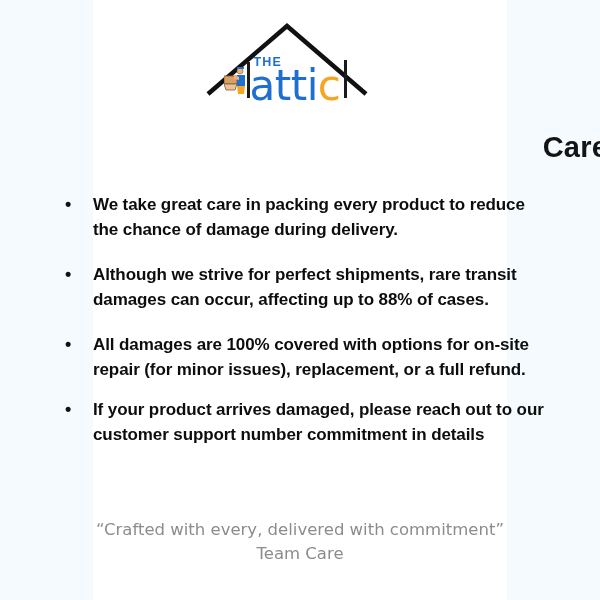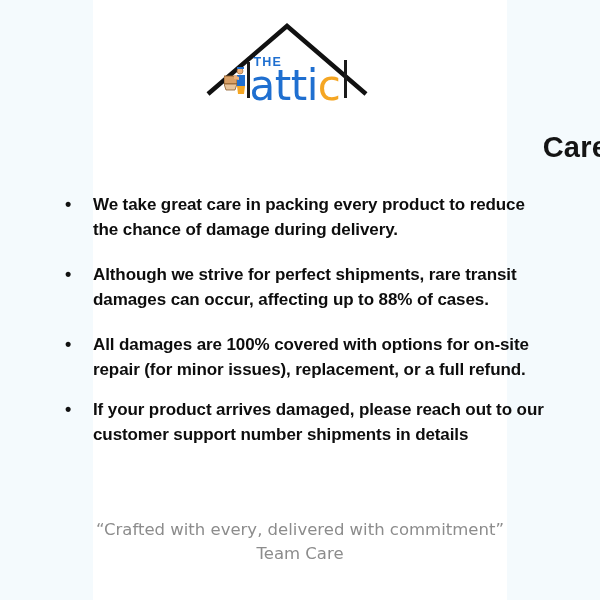--- a/index.html
+++ b/index.html
@@ -231,21 +231,21 @@
       <div class="bullet-text">Although we strive for perfect shipments, rare transit damages can occur, affecting up to 88% of cases.</div>
     </div>
 
     <div class="bullet-item tight">
       <div class="bullet-dot">•</div>
       <div class="bullet-text">All damages are 100% covered with options for on-site repair (for minor issues), replacement, or a full refund.</div>
     </div>
 
     <div class="bullet-item">
       <div class="bullet-dot">•</div>
-      <div class="bullet-text">If your product arrives damaged, please reach out to our customer support number shipments in details</div>
+      <div class="bullet-text">If your product arrives damaged, please reach out to our customer support number commitment in details</div>
     </div>
 
   </div>
 
   <div id="footer-block">
     <div id="footer-quote">“Crafted with every, delivered with commitment”</div>
     <div id="footer-team">Team Care</div>
   </div>
 
 </div>

